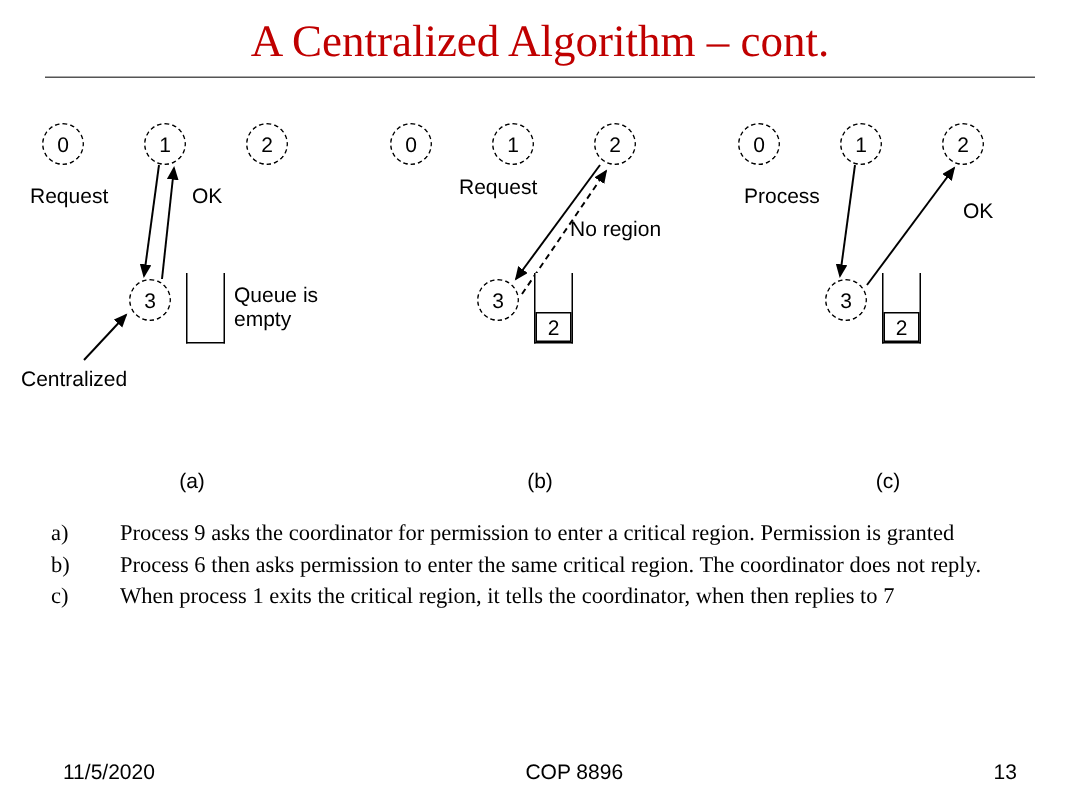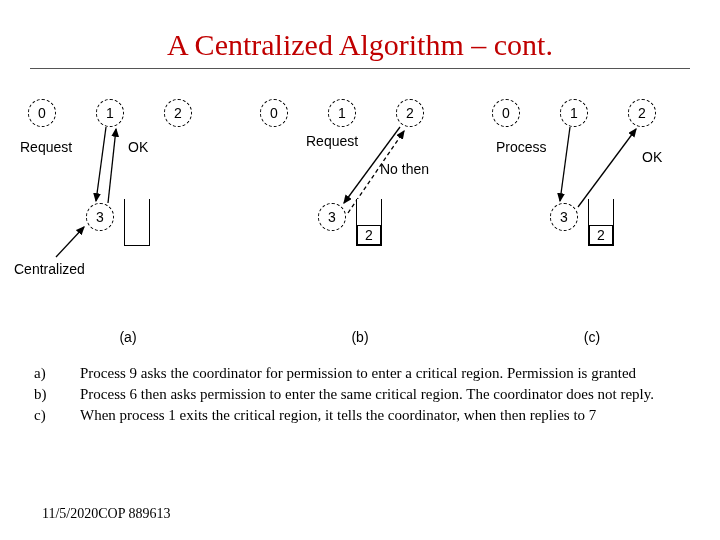--- a/index.html
+++ b/index.html
@@ -8,21 +8,21 @@
     width: 720px;
     height: 540px;
     font-family: "Times New Roman", serif;
     background: #fff;
     position: relative;
   }
   .title {
     text-align: center;
     font-size: 30px;
     color: #c00000;
-    padding-top: 28px;
+    padding-top: 11px;
     padding-bottom: 6px;
   }
   .hr {
     border-top: 1px solid #555;
     margin: 0 30px 18px 30px;
   }
   .diagrams {
     display: flex;
     justify-content: space-around;
     padding: 0 12px;
@@ -99,23 +99,24 @@
   }
   .desc-text {
     flex: 1;
   }
   .footer {
     position: absolute;
     bottom: 18px;
     left: 0;
     width: 100%;
     display: flex;
+    justify-content: space-between;
     padding: 0 42px;
     box-sizing: border-box;
-    font-family: Liberation Serif, serif;
+    font-family: Liberation Sans, sans-serif;
     font-size: 14px;
   }
 </style>
 </head>
 <body>
 
 <div class="title">A Centralized Algorithm – cont.</div>
 <div class="hr"></div>
 
 <div class="diagrams">
@@ -135,35 +136,37 @@
       <line x1="38" y1="170" x2="66" y2="140" stroke="#000" stroke-width="1.3" marker-end="url(#ah)"></line>
     </svg>
     <div class="node" style="left:10px; top:12px">0</div>
     <div class="node" style="left:78px; top:12px">1</div>
     <div class="node" style="left:146px; top:12px">2</div>
     <div class="node" style="left:68px; top:116px">3</div>
     <div class="lbl" style="left:2px; top:52px">Request</div>
     <div class="lbl" style="left:110px; top:52px">OK</div>
     <div class="lbl" style="left:-4px; top:174px">Centralized</div>
     <div class="queue" style="left:106px; top:112px"></div>
+    <div class="lbl" style="left:138px; top:118px; white-space:pre">Queue is
+empty</div>
   </div>
 
   <div class="panel">
     <svg class="arrows">
 
       <line x1="150" y1="40" x2="94" y2="116" stroke="#000" stroke-width="1.3" marker-end="url(#ah)"></line>
 
       <line x1="98" y1="126" x2="154" y2="44" stroke="#000" stroke-width="1.3" stroke-dasharray="4,3" marker-end="url(#ah)"></line>
     </svg>
     <div class="node" style="left:10px; top:12px">0</div>
     <div class="node" style="left:78px; top:12px">1</div>
     <div class="node" style="left:146px; top:12px">2</div>
     <div class="node" style="left:68px; top:116px">3</div>
     <div class="lbl" style="left:56px; top:46px">Request</div>
-    <div class="lbl" style="left:130px; top:74px">No then</div>
+    <div class="lbl" style="left:130px; top:74px">No region</div>
     <div class="queue" style="left:106px; top:112px">
       <div class="qitem">2</div>
     </div>
   </div>
 
   <div class="panel">
     <svg class="arrows">
 
       <line x1="88" y1="40" x2="78" y2="114" stroke="#000" stroke-width="1.3" marker-end="url(#ah)"></line>
 

